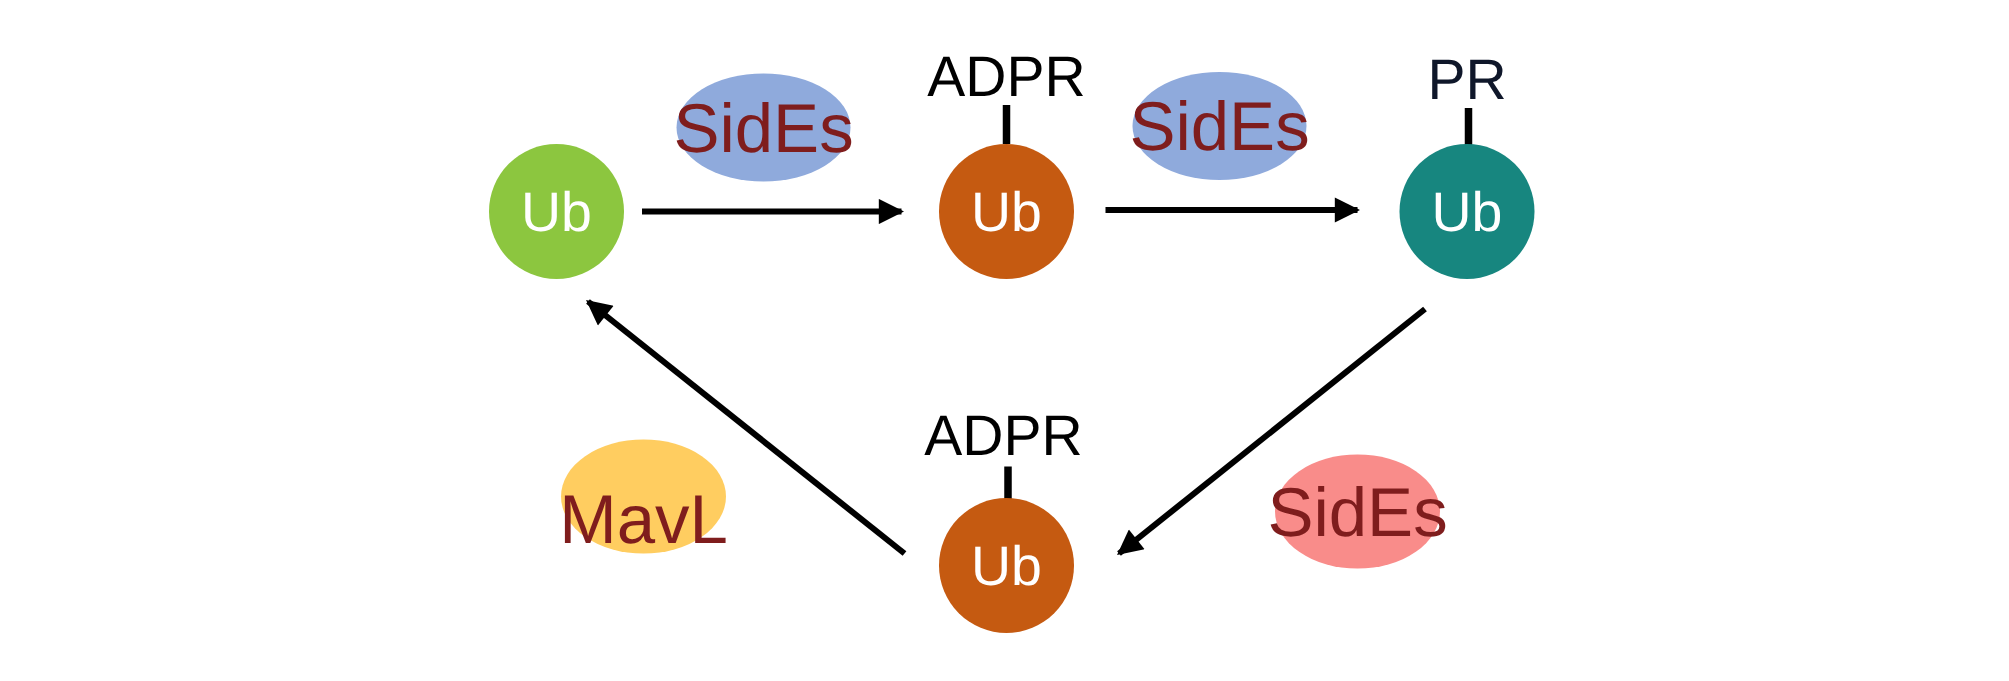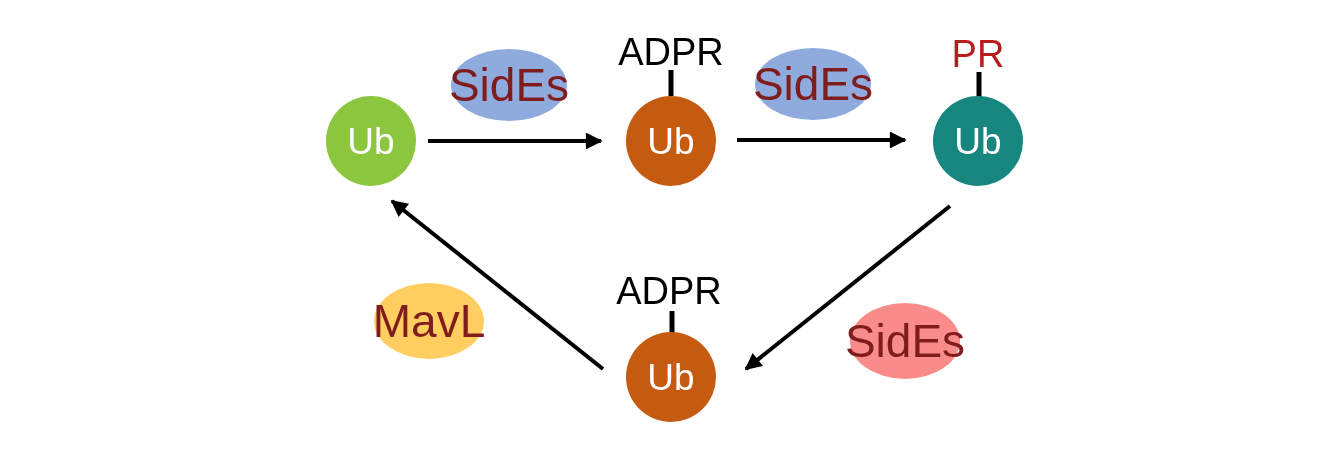--- a/index.html
+++ b/index.html
@@ -73,21 +73,21 @@
     <line x1="737" y1="140" x2="905" y2="140" stroke-width="4" marker-end="url(#ah)" style="stroke: rgb(0, 0, 0);"></line>
     <line x1="950" y1="206" x2="746" y2="369" stroke-width="4" marker-end="url(#ah)" style="stroke: rgb(0, 0, 0);"></line>
     <line x1="603" y1="369" x2="392" y2="201" stroke-width="4" marker-end="url(#ah)" style="stroke: rgb(0, 0, 0);"></line>
 
     <line x1="671" y1="70" x2="671" y2="96" stroke-width="5" style="stroke: rgb(0, 0, 0);"></line>
     <line x1="979" y1="72" x2="979" y2="97" stroke-width="5" style="stroke: rgb(0, 0, 0);"></line>
     <line x1="672" y1="311" x2="672" y2="333" stroke-width="5" style="stroke: rgb(0, 0, 0);"></line>
   </svg>
 
   <div class="mod-label" style="left: 671px; top: 33px; color: rgb(0, 0, 0);">ADPR</div>
-  <div class="mod-label" style="left: 978px; top: 35px; color: #b91c1c;">PR</div>
+  <div class="mod-label" style="left: 978px; top: 35px; color: #0f172a;">PR</div>
   <div class="mod-label" style="left: 669px; top: 272px; color: rgb(0, 0, 0);">ADPR</div>
 
   <div class="node" style="left: 326px; top: 96px; background: rgb(140, 198, 63);">
     <span style="color: rgb(255, 255, 255);">Ub</span>
   </div>
 
   <div class="node" style="left: 626px; top: 96px; background: rgb(197, 90, 17);">
     <span style="color: rgb(255, 255, 255);">Ub</span>
   </div>
 
@@ -100,21 +100,21 @@
   </div>
 
   <div class="enzyme" style="left: 451px; top: 49px; width: 116px; height: 72px; background: rgb(143, 170, 220);">
     <span>SidEs</span>
   </div>
 
   <div class="enzyme" style="left: 755px; top: 48px; width: 116px; height: 72px; background: rgb(143, 170, 220);">
     <span>SidEs</span>
   </div>
 
-  <div class="enzyme" style="left: 374px; top: 283px; width: 110px; height: 76px; background: rgb(255, 205, 96);">
+  <div class="enzyme" style="left: 374px; top: 293px; width: 110px; height: 76px; background: rgb(255, 205, 96); align-items: flex-end;">
     <span>MavL</span>
   </div>
 
   <div class="enzyme" style="left: 850px; top: 303px; width: 110px; height: 76px; background: rgb(249, 140, 138);">
     <span>SidEs</span>
   </div>
 
 </div>
 
 </body></html>

